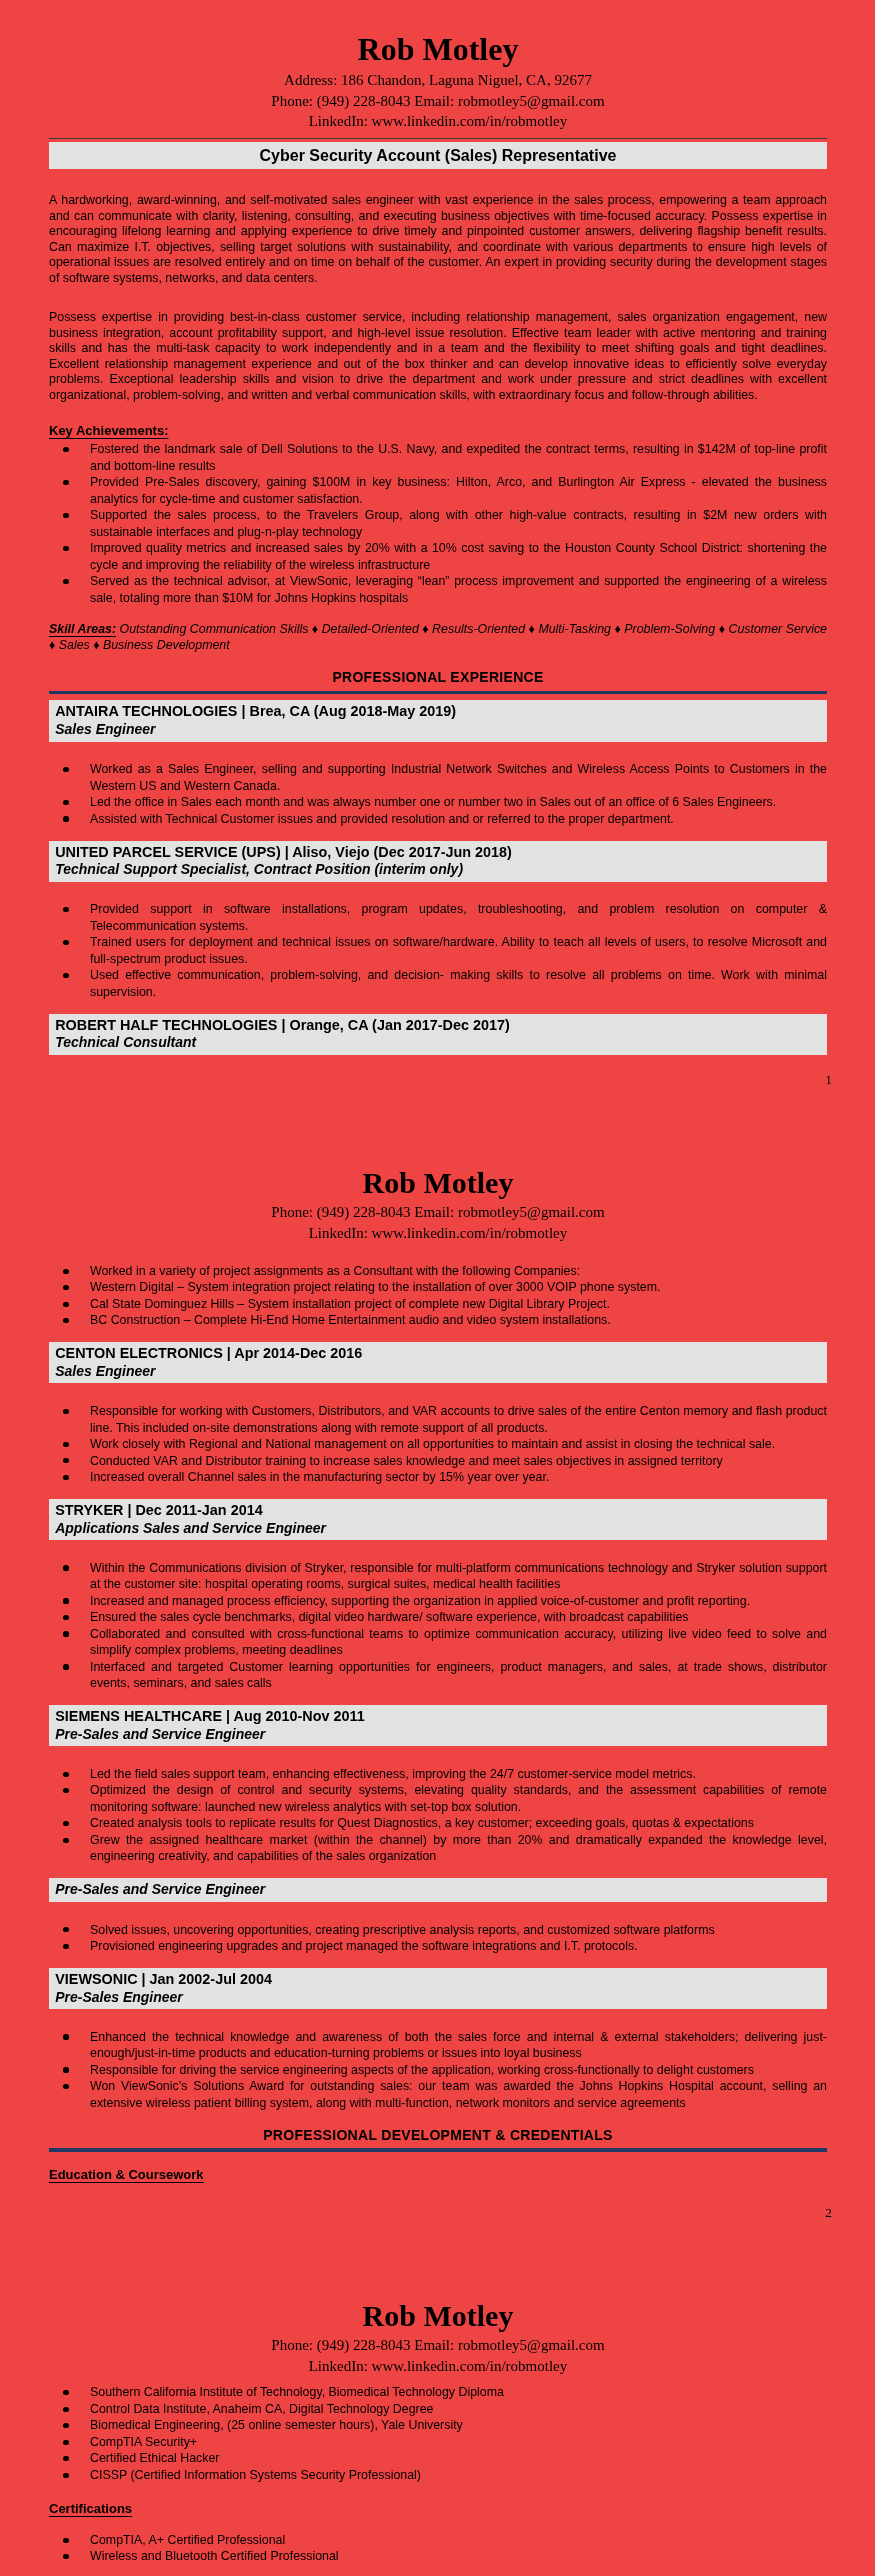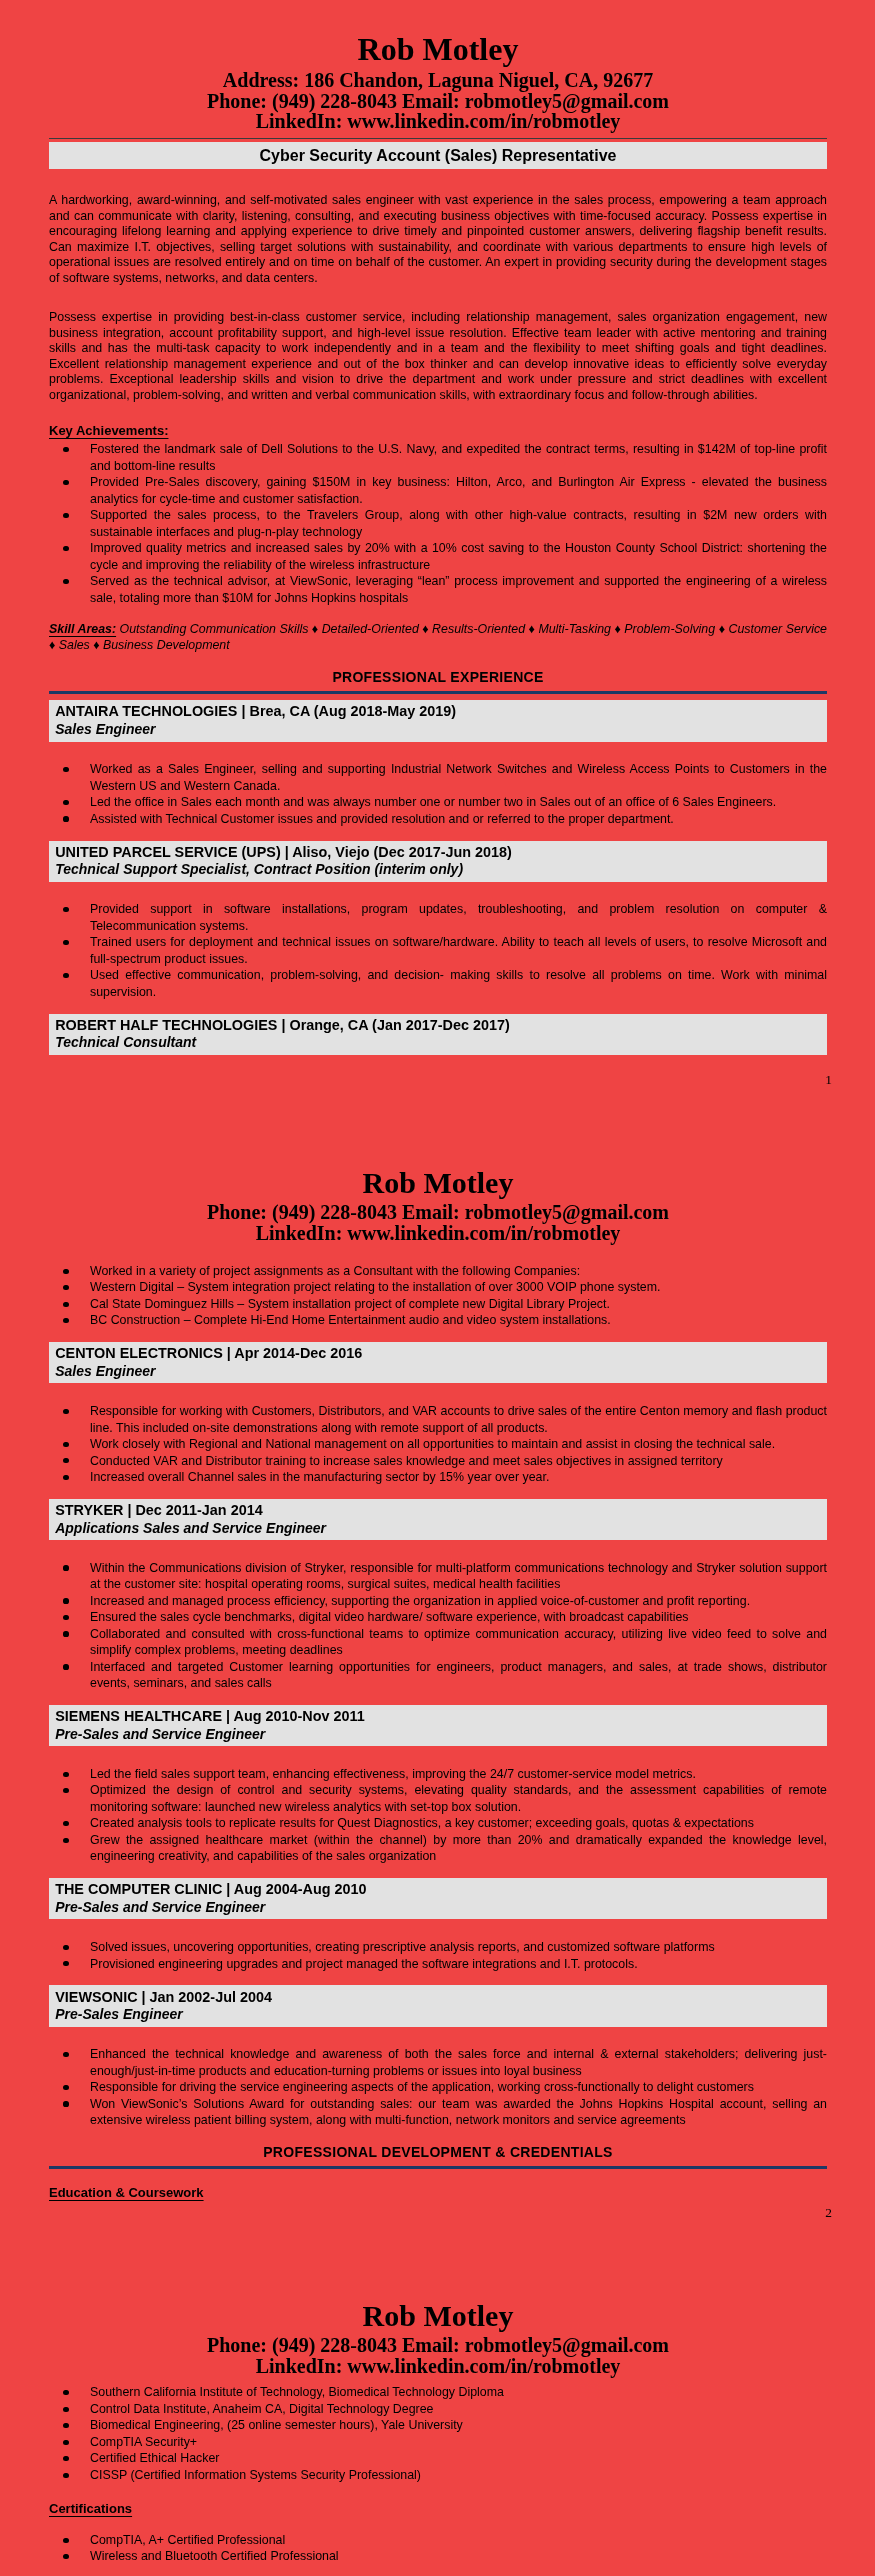--- a/index.html
+++ b/index.html
@@ -25,22 +25,22 @@
     font-weight:bold;
     font-size:32px;
     line-height:1.1;
     text-align:center;
     margin:0;
     padding-top:32px;
   }
   .page2 .name,.page3 .name{font-size:30px;padding-top:33px;}
   .contact{
     font-family:"Liberation Serif", serif;
-    font-weight:bold;
-    font-size:20px;
+    font-weight:normal;
+    font-size:15px;
     line-height:20.6px;
     text-align:center;
     margin-top:3.1px;
   }
   .rule-black{
     border:none;border-top:1.5px solid var(--rule);
     margin:6.2px 0 0 0;
   }
   .role-banner{
     margin-top:3px;
@@ -155,21 +155,21 @@
     </div>
     <hr class="rule-black">
     <div class="role-banner">Cyber Security Account (Sales) Representative</div>
 
     <p class="summary">A hardworking, award-winning, and self-motivated sales engineer with vast experience in the sales process, empowering a team approach and can communicate with clarity, listening, consulting, and executing business objectives with time-focused accuracy. Possess expertise in encouraging lifelong learning and applying experience to drive timely and pinpointed customer answers, delivering flagship benefit results. Can maximize I.T. objectives, selling target solutions with sustainability, and coordinate with various departments to ensure high levels of operational issues are resolved entirely and on time on behalf of the customer. An expert in providing security during the development stages of software systems, networks, and data centers.</p>
     <p class="summary">Possess expertise in providing best-in-class customer service, including relationship management, sales organization engagement, new business integration, account profitability support, and high-level issue resolution. Effective team leader with active mentoring and training skills and has the multi-task capacity to work independently and in a team and the flexibility to meet shifting goals and tight deadlines. Excellent relationship management experience and out of the box thinker and can develop innovative ideas to efficiently solve everyday problems. Exceptional leadership skills and vision to drive the department and work under pressure and strict deadlines with excellent organizational, problem-solving, and written and verbal communication skills, with extraordinary focus and follow-through abilities.</p>
 
     <div class="subhead"><span>Key Achievements:</span></div>
     <ul class="bullets">
       <li>Fostered the landmark sale of Dell Solutions to the U.S. Navy, and expedited the contract terms, resulting in $142M of top-line profit and bottom-line results</li>
-      <li>Provided Pre-Sales discovery, gaining $150M in key business: Hilton, Arco, and Burlington Air Express - elevated the business analytics for cycle-time and customer satisfaction.</li>
+      <li>Provided Pre-Sales discovery, gaining $100M in key business: Hilton, Arco, and Burlington Air Express - elevated the business analytics for cycle-time and customer satisfaction.</li>
       <li>Supported the sales process, to the Travelers Group, along with other high-value contracts, resulting in $2M new orders with sustainable interfaces and plug-n-play technology</li>
       <li>Improved quality metrics and increased sales by 20% with a 10% cost saving to the Houston County School District: shortening the cycle and improving the reliability of the wireless infrastructure</li>
       <li>Served as the technical advisor, at ViewSonic, leveraging “lean” process improvement and supported the engineering of a wireless sale, totaling more than $10M for Johns Hopkins hospitals</li>
     </ul>
 
     <div class="skill-areas">
       <span class="lbl">Skill Areas:</span>
       <span>Outstanding Communication Skills ♦ Detailed-Oriented ♦ Results-Oriented ♦ Multi-Tasking ♦ Problem-Solving ♦ Customer Service ♦ Sales ♦ Business Development</span>
     </div>
 
@@ -246,21 +246,20 @@
       <div class="job-role">Pre-Sales and Service Engineer</div>
     </div>
     <ul class="bullets job">
       <li>Led the field sales support team, enhancing effectiveness, improving the 24/7 customer-service model metrics.</li>
       <li>Optimized the design of control and security systems, elevating quality standards, and the assessment capabilities of remote monitoring software: launched new wireless analytics with set-top box solution.</li>
       <li>Created analysis tools to replicate results for Quest Diagnostics, a key customer; exceeding goals, quotas &amp; expectations</li>
       <li>Grew the assigned healthcare market (within the channel) by more than 20% and dramatically expanded the knowledge level, engineering creativity, and capabilities of the sales organization</li>
     </ul>
 
     <div class="job-banner">
-      <div class="job-title">THE COMPUTER CLINIC | Aug 2004-Aug 2010</div>
       <div class="job-role">Pre-Sales and Service Engineer</div>
     </div>
     <ul class="bullets job">
       <li>Solved issues, uncovering opportunities, creating prescriptive analysis reports, and customized software platforms</li>
       <li>Provisioned engineering upgrades and project managed the software integrations and I.T. protocols.</li>
     </ul>
 
     <div class="job-banner">
       <div class="job-title">VIEWSONIC | Jan 2002-Jul 2004</div>
       <div class="job-role">Pre-Sales Engineer</div>

